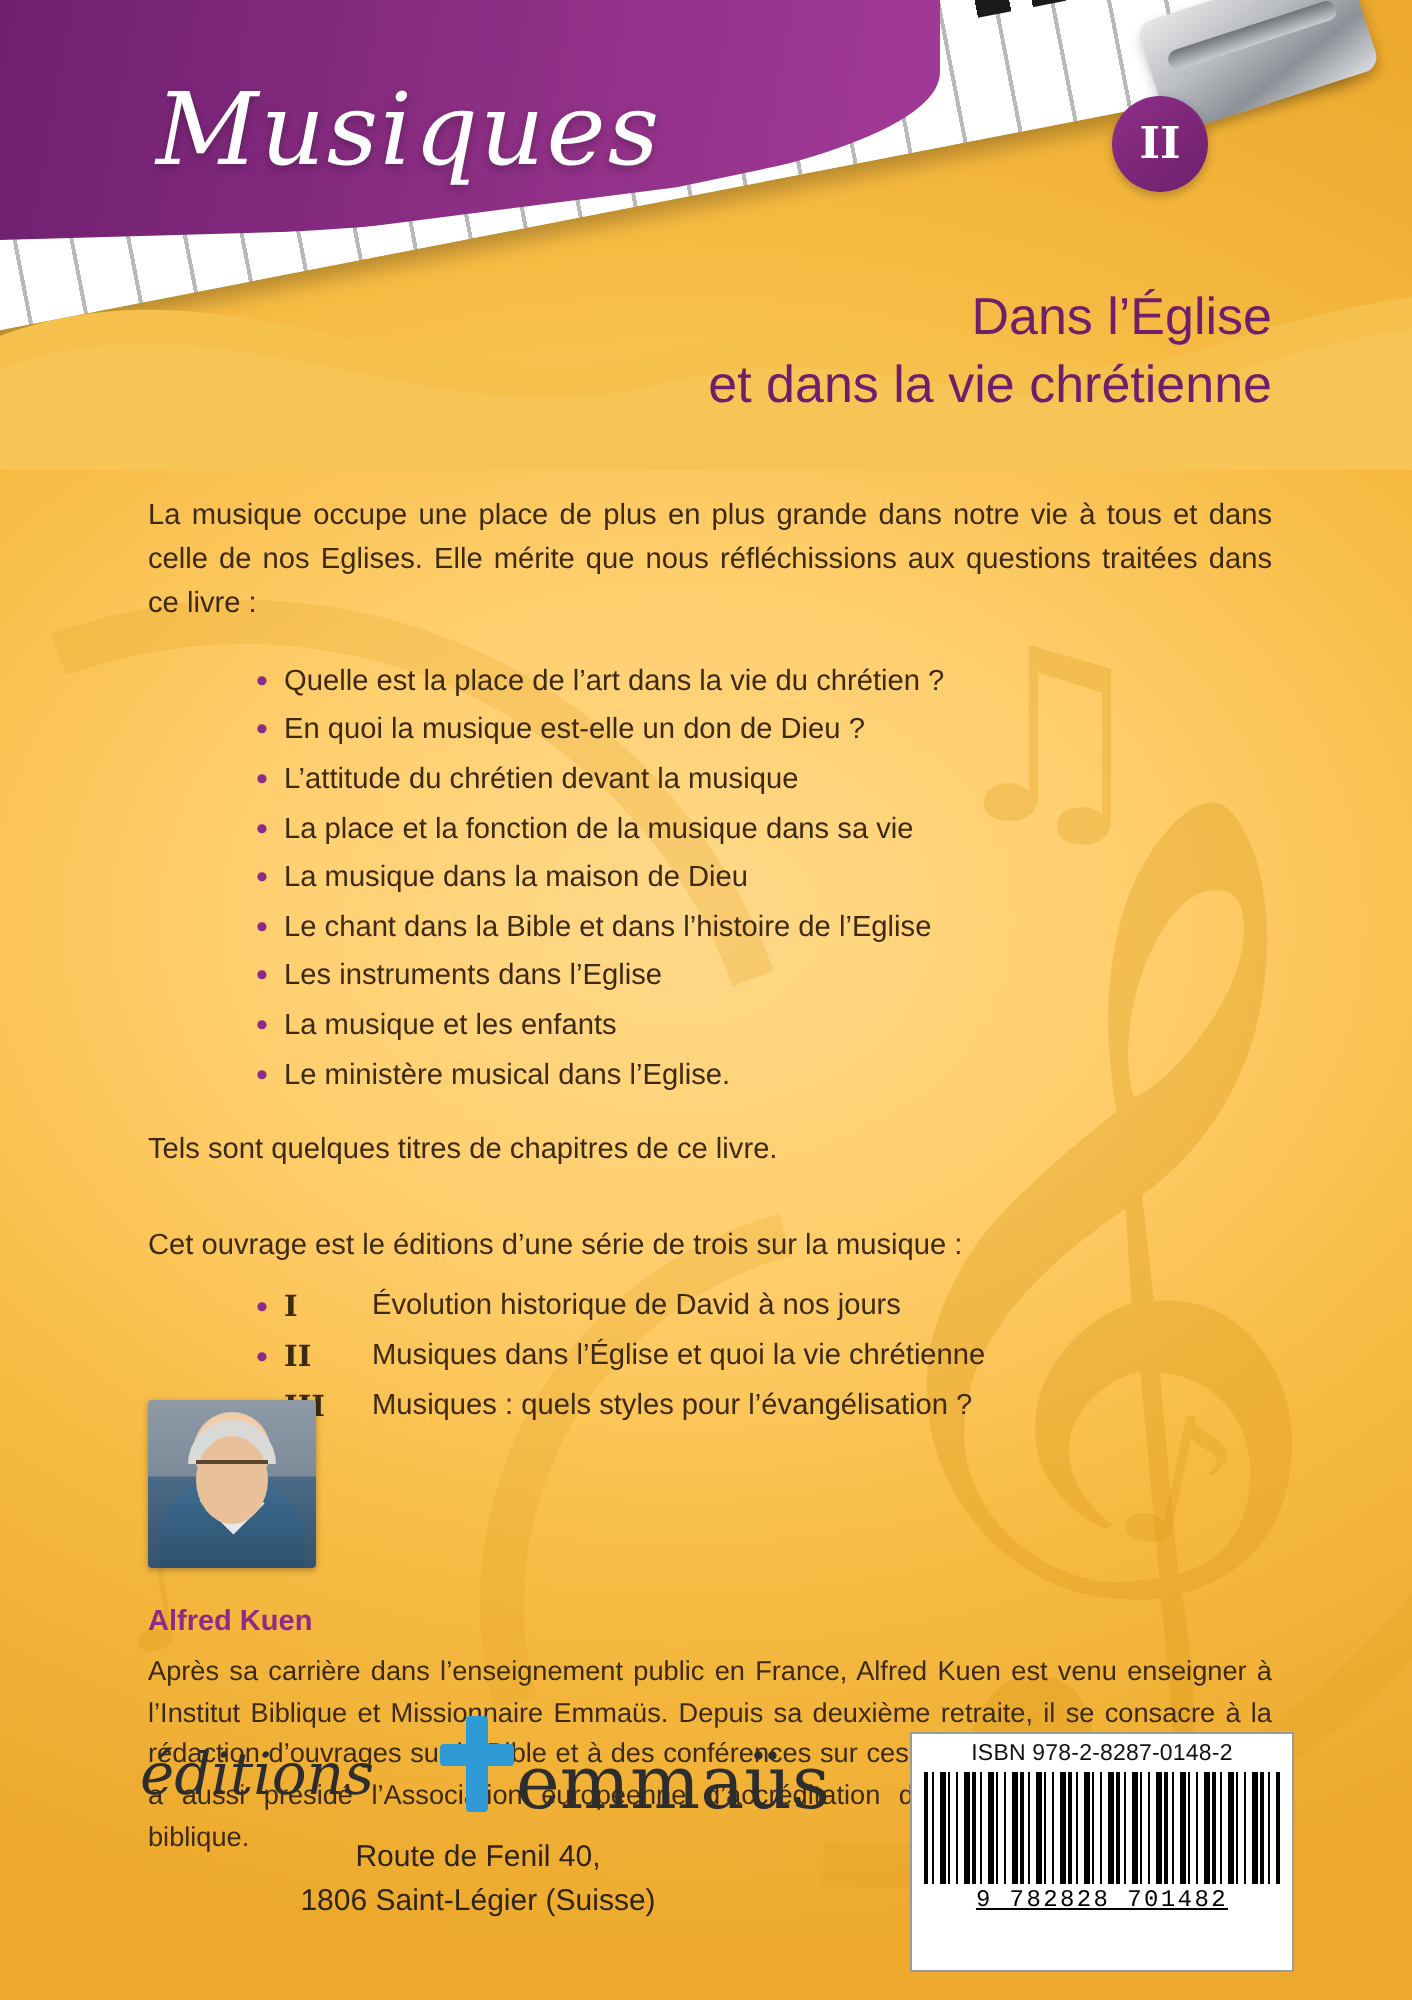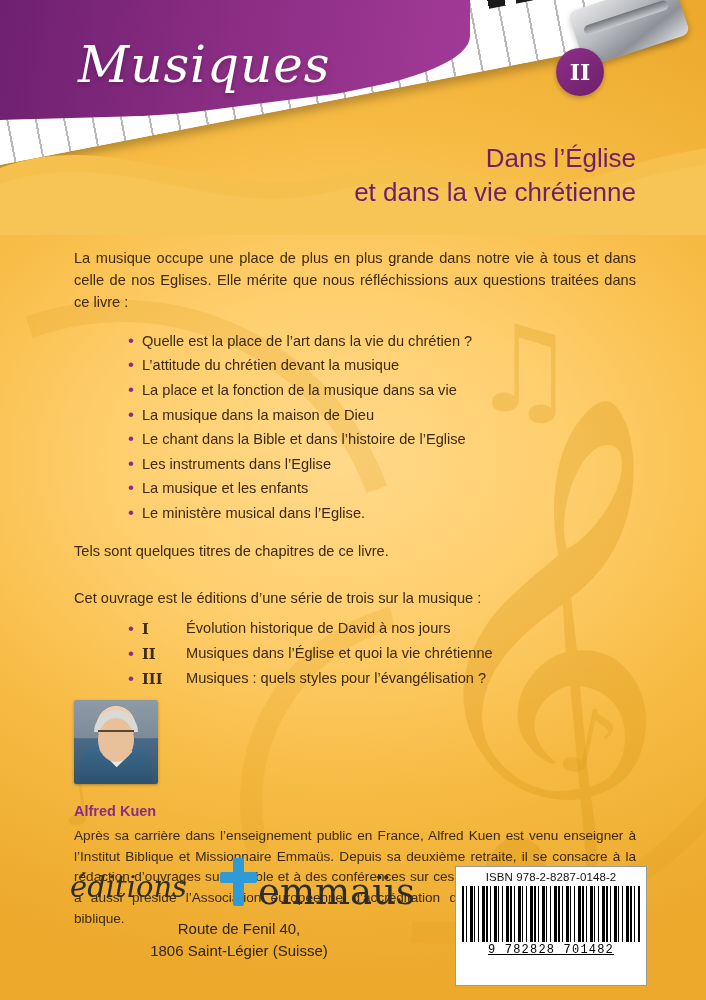--- a/index.html
+++ b/index.html
@@ -449,20 +449,21 @@
       <span>Dans l’Église</span>
       <span class="l2">et dans la vie chrétienne</span>
     </div>
   </div>
 
   <div class="content">
     <p class="intro">La musique occupe une place de plus en plus grande dans notre vie à tous et dans celle de nos Eglises. Elle mérite que nous réfléchissions aux questions traitées dans ce livre :</p>
 
     <ul class="bullets" id="topics-list">
         <li>Quelle est la place de l’art dans la vie du chrétien ?</li>
+        <li>En quoi la musique est-elle un don de Dieu ?</li>
         <li>L’attitude du chrétien devant la musique</li>
         <li>La place et la fonction de la musique dans sa vie</li>
         <li>La musique dans la maison de Dieu</li>
         <li>Le chant dans la Bible et dans l’histoire de l’Eglise</li>
         <li>Les instruments dans l’Eglise</li>
         <li>La musique et les enfants</li>
         <li>Le ministère musical dans l’Eglise.</li>
       </ul>
 
     <p class="tels">Tels sont quelques titres de chapitres de ce livre.</p>

